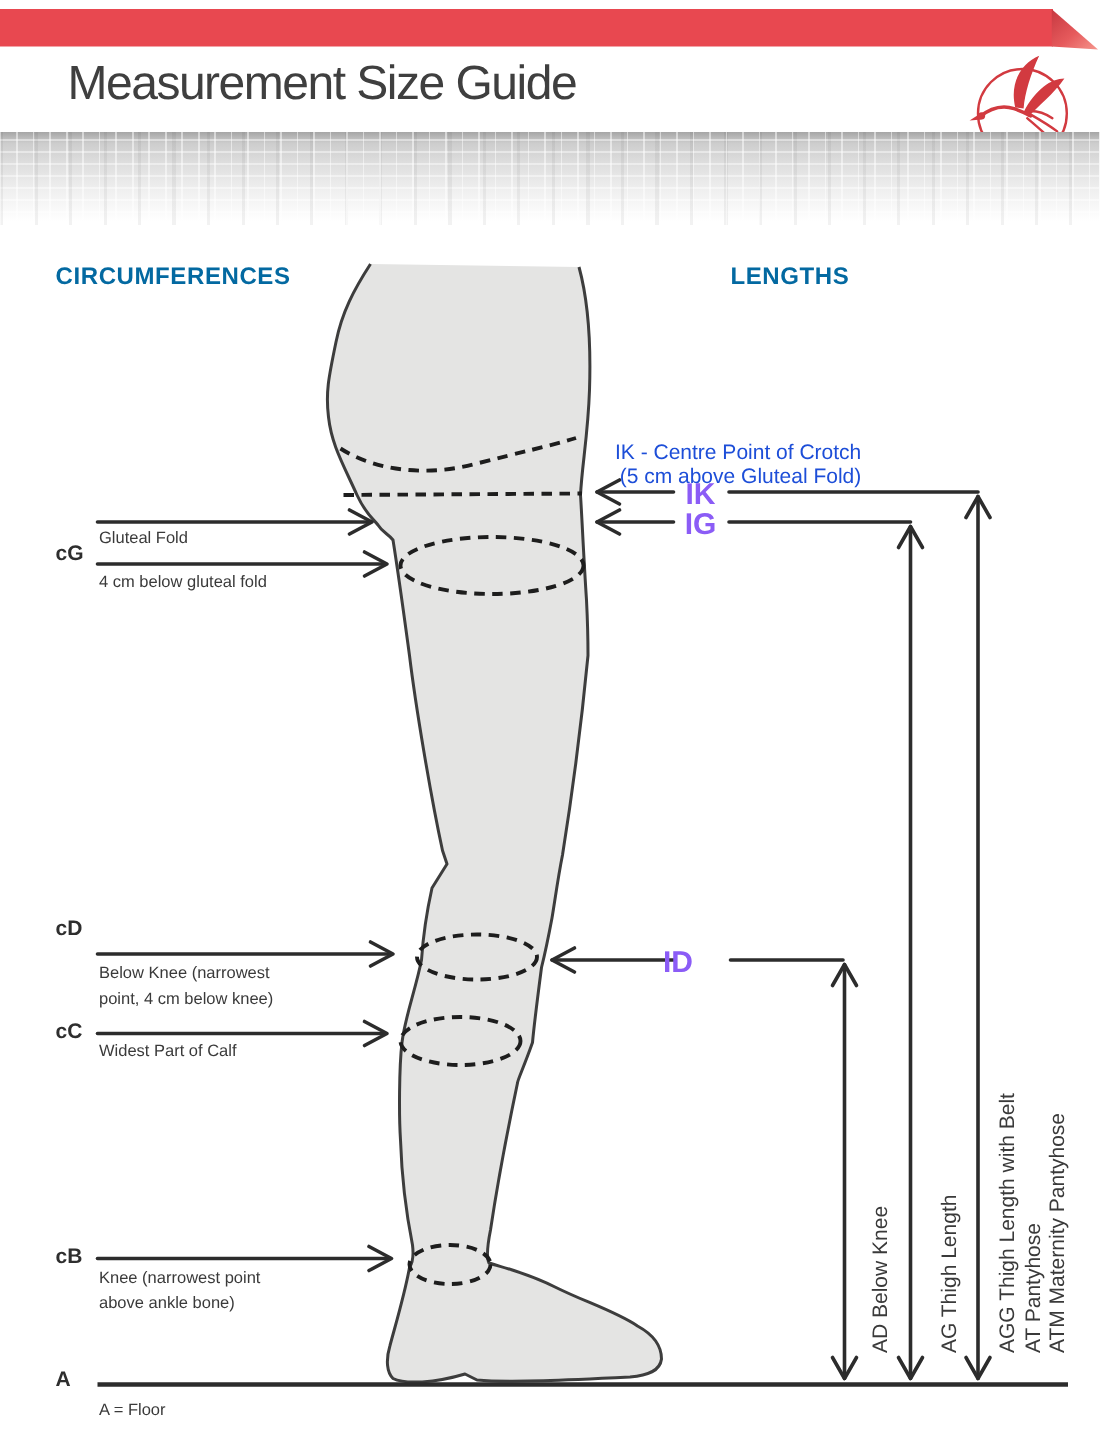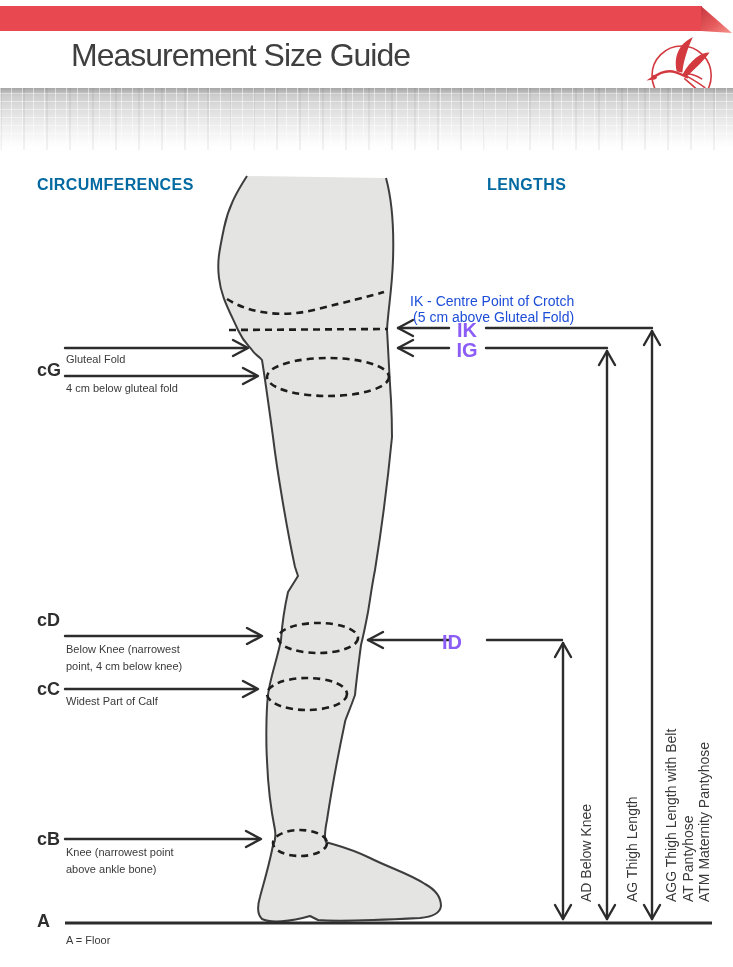--- a/index.html
+++ b/index.html
@@ -5,33 +5,33 @@
   html,body{margin:0;padding:0;}
   body{
     width:733px;height:967px;position:relative;background:#ffffff;
     font-family:"Liberation Sans","DejaVu Sans",sans-serif;
     color:#3a3a3a;overflow:hidden;
   }
   .abs{position:absolute;}
   
   .redbar{left:0;top:6px;width:702px;height:25px;background:#e84850;}
   .fold{left:701px;top:6px;}
-  .title{left:45px;top:37px;font-size:32px;letter-spacing:-1px;color:#3f3f3f;white-space:nowrap;margin-left:26px;}
+  .title{left:45px;top:37px;font-size:32px;letter-spacing:-1px;color:#3f3f3f;white-space:nowrap;}
   .logo{left:640px;top:30px;}
   .band{
     left:0;top:88px;width:733px;height:62px;
     background:
       repeating-linear-gradient(90deg, rgba(255,255,255,0.50) 0 1px, rgba(0,0,0,0) 1px 11px),
       repeating-linear-gradient(90deg, rgba(0,0,0,0.05) 0 2px, rgba(0,0,0,0) 2px 23px),
       repeating-linear-gradient(0deg, rgba(255,255,255,0.45) 0 1px, rgba(0,0,0,0) 1px 8px),
       linear-gradient(180deg,#a6a6a6 0%,#cdcdcd 12%,#dddddd 32%,#efefef 62%,#ffffff 96%);
   }
   
   .colhead{font-size:16px;font-weight:bold;letter-spacing:.4px;color:#0369a1;white-space:nowrap;}
-  .code{font-size:18px;font-weight:bold;color:#2e2e2e;}
+  .code{font-size:14px;font-weight:bold;color:#2e2e2e;}
   .lbl{font-size:11px;line-height:17px;color:#3a3a3a;white-space:pre-line;}
   .marker{font-size:20px;font-weight:bold;color:#8b5cf6;width:36px;text-align:center;}
   .note{font-size:14px;line-height:16px;color:#1d4ed8;white-space:pre-line;text-align:right;}
   .rot{
     font-size:14px;line-height:16.5px;color:#3a3a3a;white-space:pre;
     transform:rotate(-90deg);transform-origin:0 0;
   }
   svg{display:block;}
 </style>
 </head>

